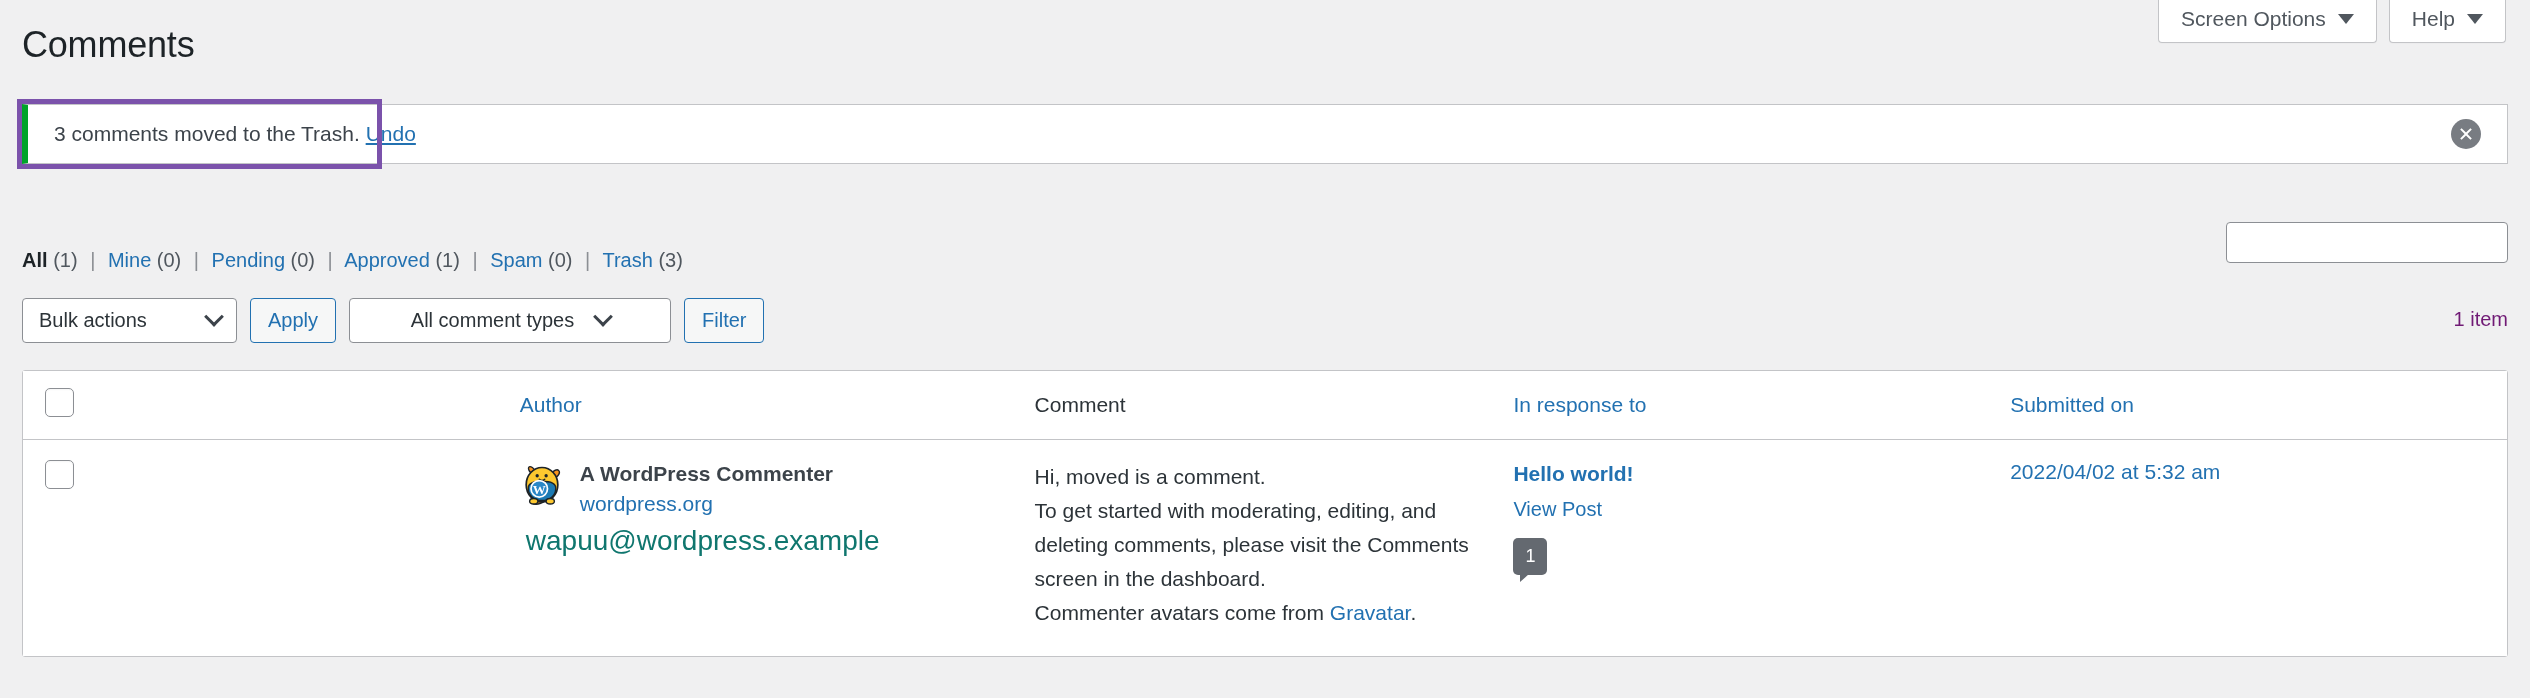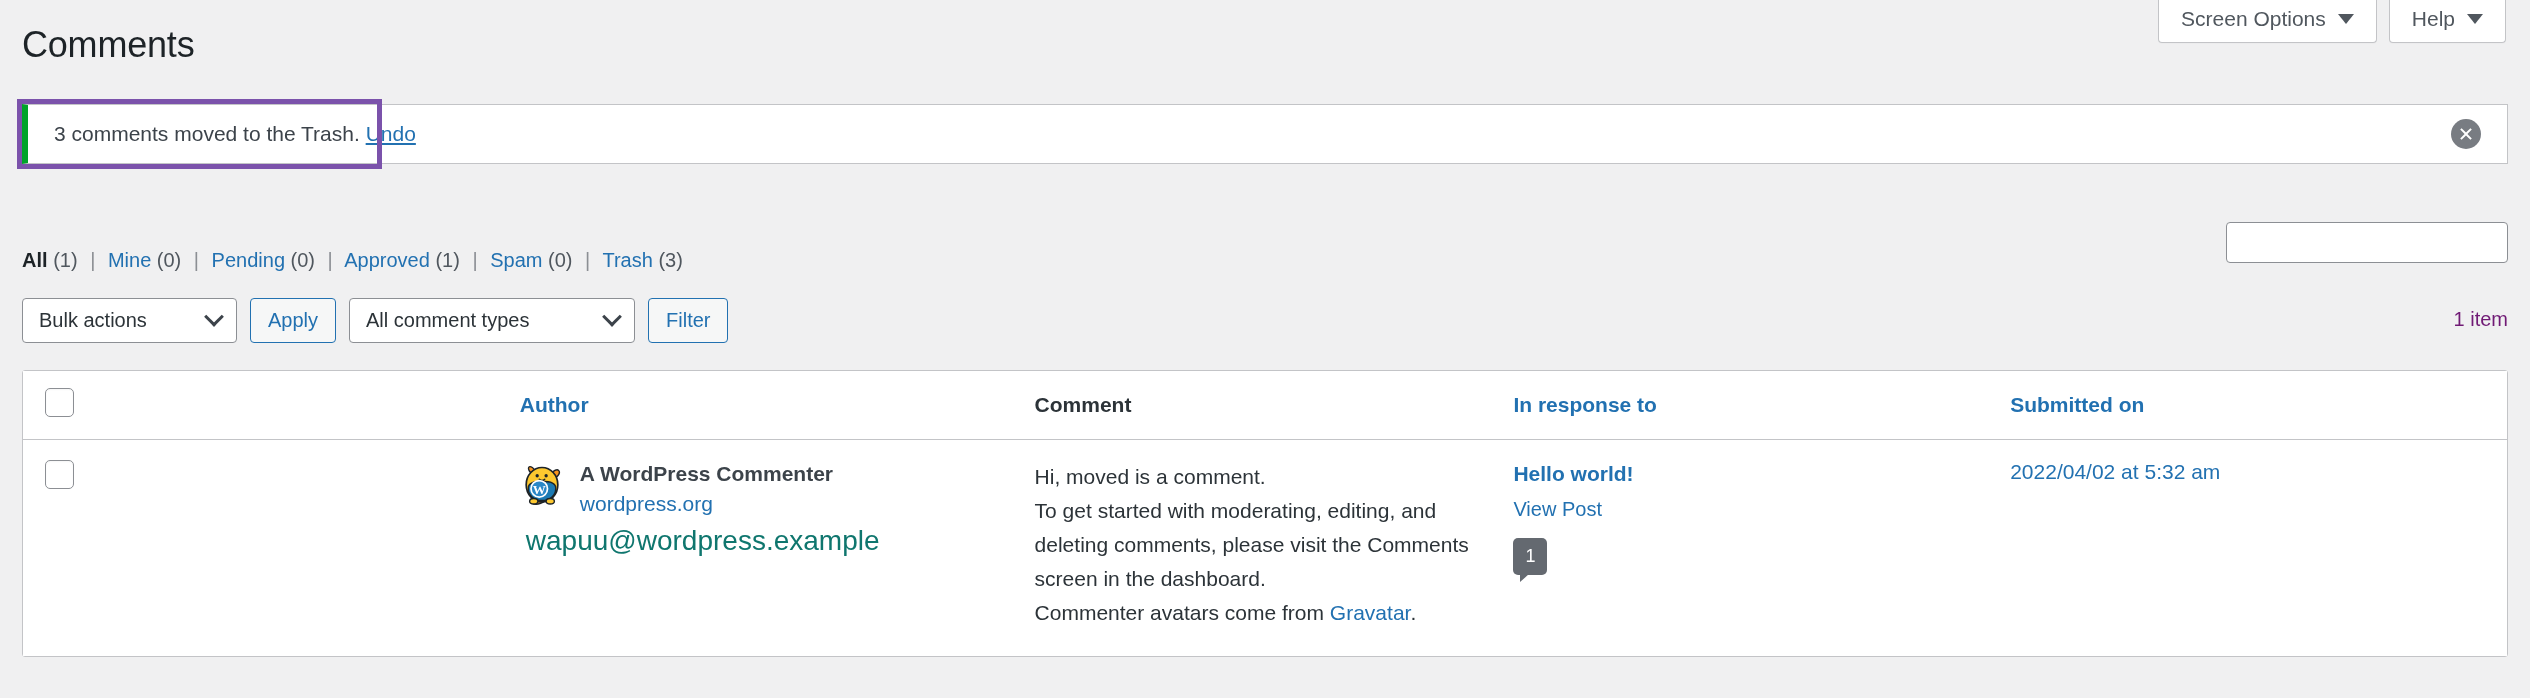--- a/index.html
+++ b/index.html
@@ -225,21 +225,21 @@
     background: #fff;
     border: 1px solid #c3c4c7;
     border-radius: 3px;
     border-collapse: separate;
     border-spacing: 0;
     width: calc(100% - 44px);
     table-layout: fixed;
   }
   .wp-table th {
     text-align: left;
-    font-weight: 700;
+    font-weight: 400;
     font-size: 21px;
     color: #2c3338;
     padding: 17px 0 17px 0;
     vertical-align: middle;
     border-bottom: 1px solid #c3c4c7;
     background: #fff;
   }
   .wp-table th a { color: #2271b1; text-decoration: none; }
   .wp-table td {
     padding: 20px 0 26px 0;
@@ -393,21 +393,21 @@
 <div class="search-box">
   <input class="search-input" type="text" value="" placeholder="" style="">
 </div>
 
 <div class="tablenav">
   <div class="select-box" style="width:215px;">
     <span>Bulk actions</span>
     <span class="chev"></span>
   </div>
   <button class="btn-nav">Apply</button>
-  <div class="select-box" style="width:286px;">
+  <div class="select-box" style="width:322px;justify-content:center;">
     <span>All comment types</span>
     <span class="chev"></span>
   </div>
   <button class="btn-nav">Filter</button>
 </div>
 <div class="displaying-num">1 item</div>
 
 <table class="wp-table">
   <thead>
     <tr>

